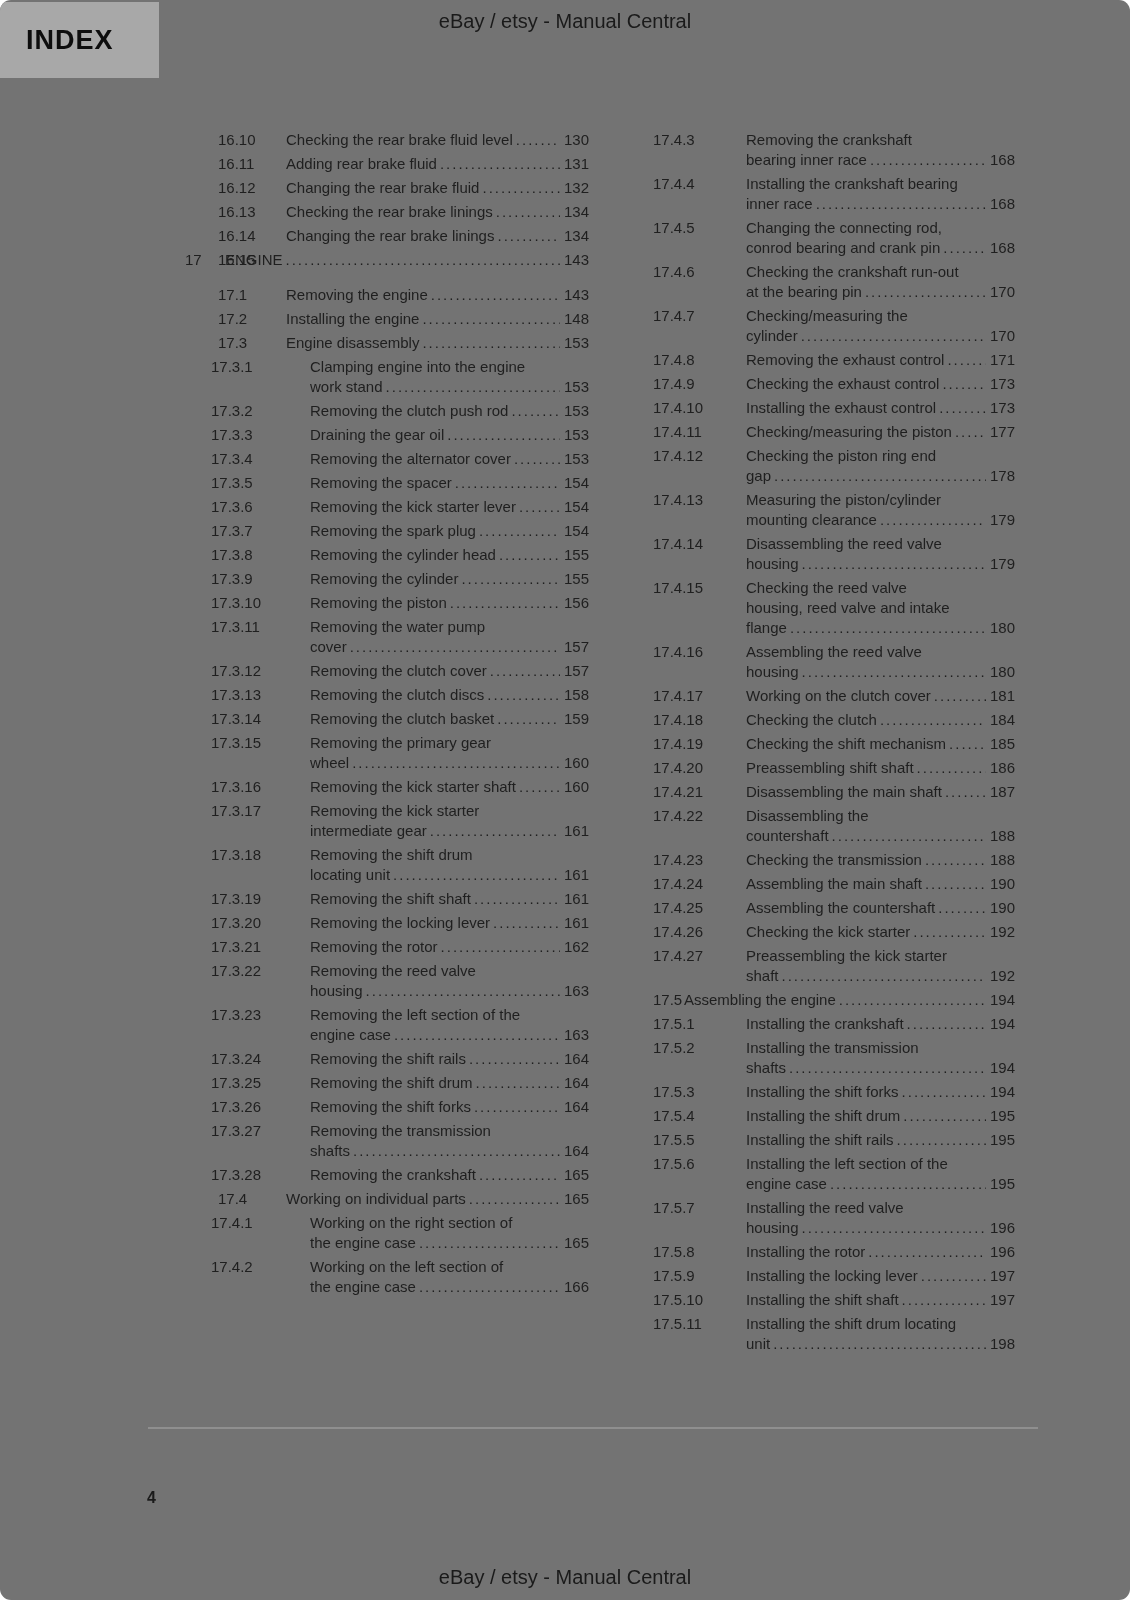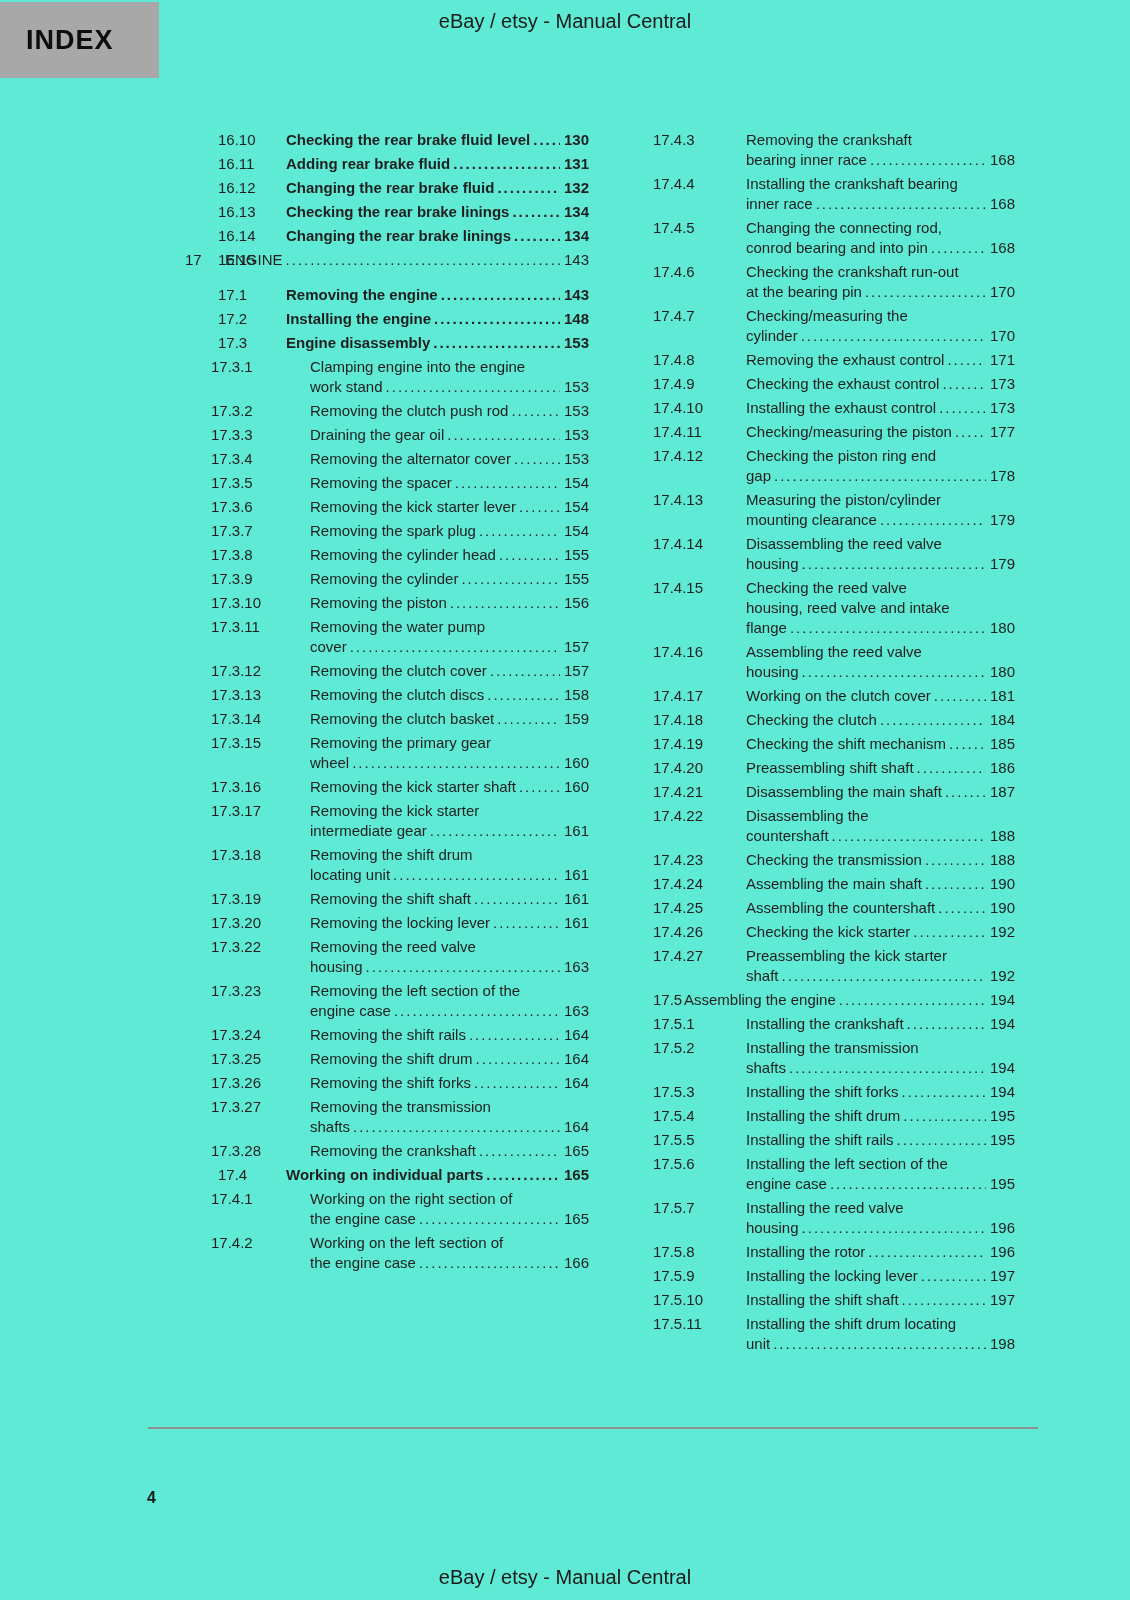--- a/index.html
+++ b/index.html
@@ -1,17 +1,17 @@
 <!DOCTYPE html>
 <html><head>
 <meta charset="utf-8">
 <style>
   html,body{margin:0;padding:0;background:#ffffff;}
   body{font-family:"Liberation Sans","DejaVu Sans",sans-serif;color:#222;}
-  #page{position:relative;width:1130px;height:1600px;background:#5eead4;overflow:hidden;}
+  #page{position:relative;width:1130px;height:1600px;background:#737373;overflow:hidden;border-radius:11px;}
 
   
   .index-box{
     position:absolute;left:0;top:2px;width:159px;height:76px;
     display:flex;align-items:center;box-sizing:border-box;padding-left:26px;
     font-size:27px;font-weight:bold;letter-spacing:1px;color:#0d0d0d;
   }
   .running-title{
     position:absolute;left:0;top:10px;width:100%;
     text-align:center;font-size:20px;color:#1a1a1a;
@@ -28,21 +28,21 @@
   .line-last{display:flex;align-items:baseline;}
   .line-last .txt{white-space:nowrap;flex:0 0 auto;}
   .dots{flex:1 1 auto;overflow:hidden;white-space:nowrap;min-width:8px;margin:0 4px 0 3px;}
   .dots::after{content:"....................................................................................................";letter-spacing:2px;}
   .pg{flex:0 0 auto;white-space:nowrap;text-align:right;}
 
   
   .toc-col.left .lvl1 .num{left:0;}
   .toc-col.left .lvl1 .body{margin-left:40px;}
   .toc-col.left .lvl2 .num{left:33px;}
-  .toc-col.left .lvl2 .body{margin-left:101px;font-weight:bold;}
+  .toc-col.left .lvl2 .body{margin-left:101px;}
   .toc-col.left .lvl3 .num{left:26px;}
   .toc-col.left .lvl3 .body{margin-left:125px;}
   
   .toc-col.right .lvl2 .num{left:0;}
   .toc-col.right .lvl2 .body{margin-left:31px;}
   .toc-col.right .lvl3 .num{left:0;}
   .toc-col.right .lvl3 .body{margin-left:93px;}
 
   .lvl1{margin-top:4px;margin-bottom:15px;}
 
@@ -355,20 +355,30 @@
         <span class="num">17.3.20</span>
         <div class="body">
           <div class="line line-last">
             <span class="txt">Removing the locking lever</span>
             <span class="dots"></span>
             <span class="pg">161</span>
           </div>
         </div>
       </div>
       <div class="entry lvl3">
+        <span class="num">17.3.21</span>
+        <div class="body">
+          <div class="line line-last">
+            <span class="txt">Removing the rotor</span>
+            <span class="dots"></span>
+            <span class="pg">162</span>
+          </div>
+        </div>
+      </div>
+      <div class="entry lvl3">
         <span class="num">17.3.22</span>
         <div class="body">
           <div class="line">Removing the reed valve</div>
           <div class="line line-last">
             <span class="txt">housing</span>
             <span class="dots"></span>
             <span class="pg">163</span>
           </div>
         </div>
       </div>
@@ -489,21 +499,21 @@
             <span class="dots"></span>
             <span class="pg">168</span>
           </div>
         </div>
       </div>
       <div class="entry lvl3">
         <span class="num">17.4.5</span>
         <div class="body">
           <div class="line">Changing the connecting rod,</div>
           <div class="line line-last">
-            <span class="txt">conrod bearing and into pin</span>
+            <span class="txt">conrod bearing and crank pin</span>
             <span class="dots"></span>
             <span class="pg">168</span>
           </div>
         </div>
       </div>
       <div class="entry lvl3">
         <span class="num">17.4.6</span>
         <div class="body">
           <div class="line">Checking the crankshaft run-out</div>
           <div class="line line-last">

